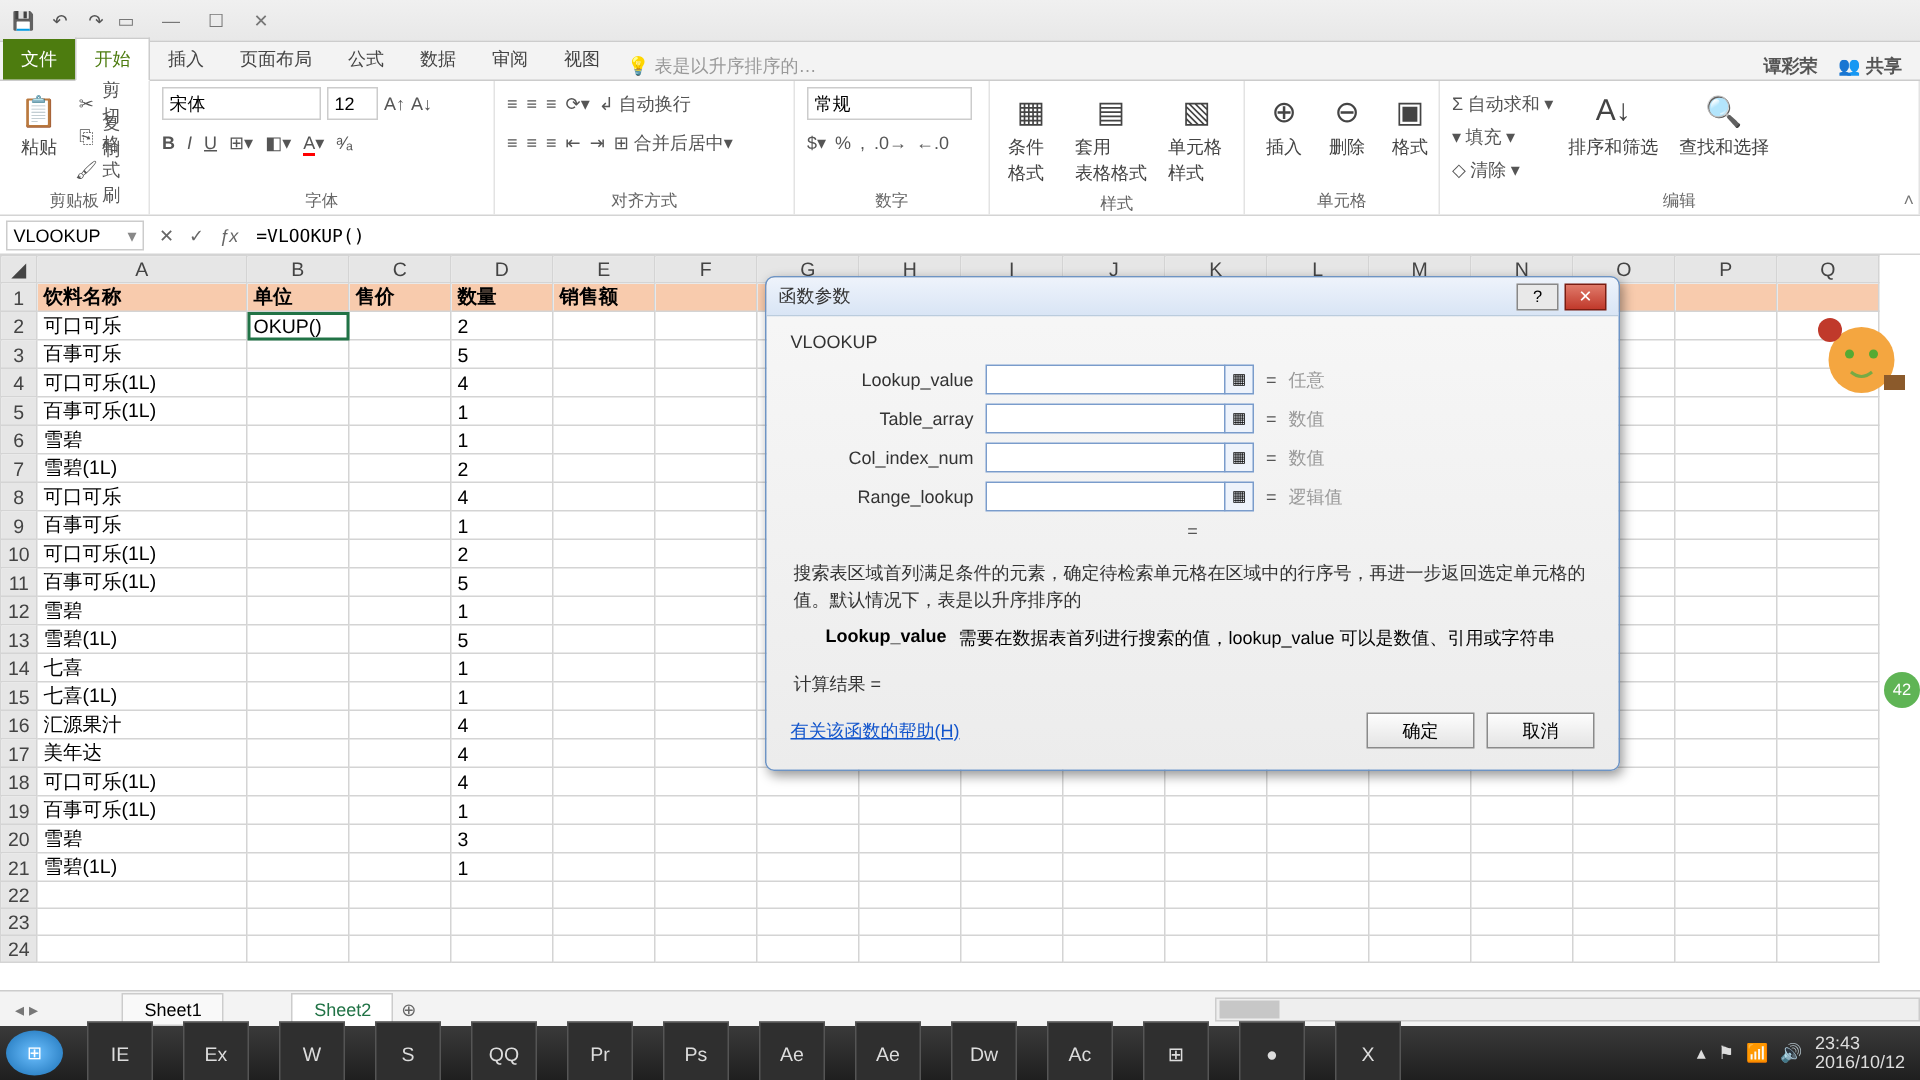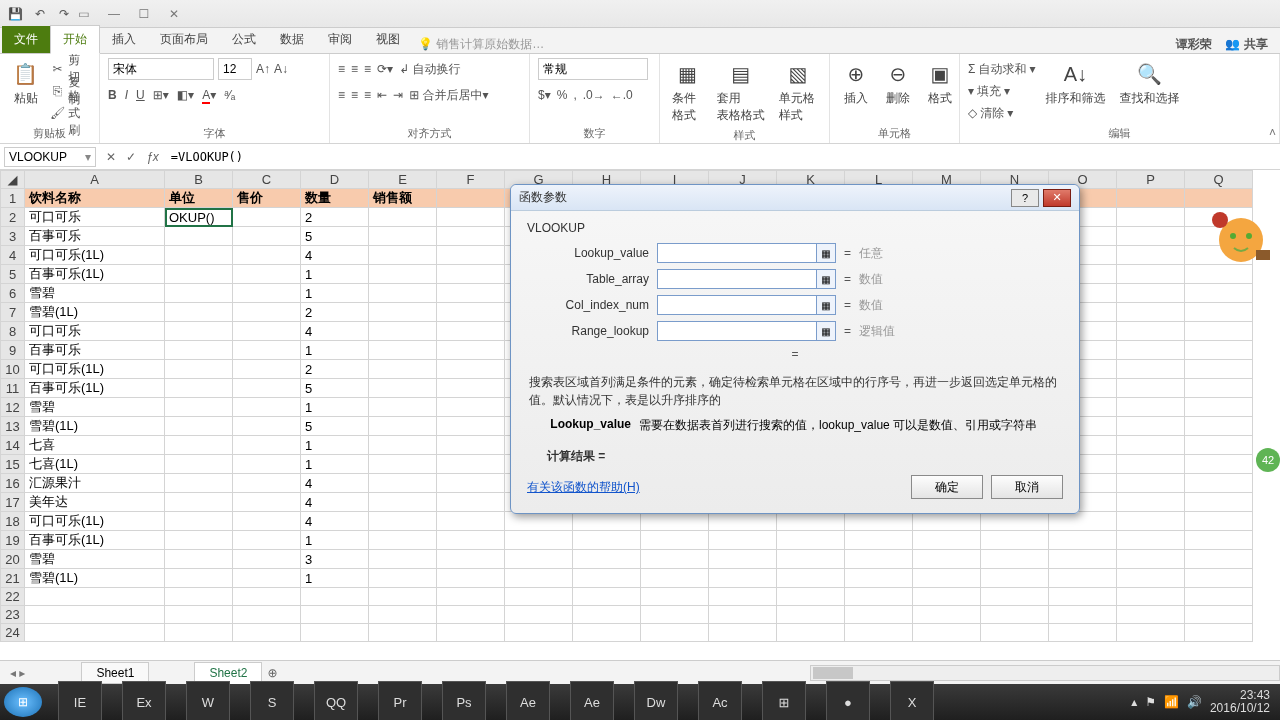--- a/index.html
+++ b/index.html
@@ -62,40 +62,40 @@
 
 
 .statusbar { position: absolute; bottom: 20px; left:0; right:0; height:16px; background: #f3f3f3; border-top:1px solid #ccc; display:flex; align-items:center; padding:0 8px; color:#555; font-size:11px; }
 .statusbar .right { margin-left:auto; display:flex; align-items:center; gap:8px; }
 
 
 .taskbar { position:absolute; bottom:0; left:0; right:0; height:36px; background: linear-gradient(#3a3a3a,#1f1f1f); display:flex; align-items:center; padding:0 4px; }
 .taskbar .start { width:38px; height:30px; border-radius:50%; background: radial-gradient(#6cc0ff,#1a6fb4); margin-right:6px; display:flex; align-items:center; justify-content:center; color:#fff; }
 .taskbar .ticon { width:44px; height:42px; margin:0 10px; background:#2f2f2f; border:1px solid #555; display:flex; align-items:center; justify-content:center; color:#ddd; font-size:13px; }
 .taskbar .tray { margin-left:auto; color:#ddd; display:flex; align-items:center; gap:8px; font-size:11px; padding-right:6px; }
-.taskbar .clock { text-align:right; line-height:1.1; }
+.taskbar .clock { text-align:left; line-height:1.1; }
 
 
 .dialog { position:absolute; left:510px; top:184px; width:570px; background: linear-gradient(#f7f7f7,#ececec); border:1px solid #6e94c4; border-radius:6px; box-shadow: 2px 3px 8px rgba(0,0,0,.4); }
 .dialog .dtitle { height:26px; background: linear-gradient(#eef3fb,#d9e5f5); border-bottom:1px solid #bcd; display:flex; align-items:center; padding:0 8px; border-radius:6px 6px 0 0;}
 .dialog .dtitle .txt { flex:1; color:#333; font-size:12px; }
 .dialog .dtitle .dbtn { width:28px; height:18px; margin-left:4px; display:flex; align-items:center; justify-content:center; border:1px solid #888; background:#e9e9e9; font-size:11px; }
 .dialog .dtitle .dbtn.close { background: linear-gradient(#e07a6a,#c0392b); color:#fff; border-color:#7a1d12;}
 .dialog .body { padding: 10px 16px 14px; }
 .dialog .funcname { font-size:12px; color:#333; margin-bottom:8px; }
 .dialog .row { display:flex; align-items:center; margin-bottom:6px; }
 .dialog .row label { width:130px; text-align:right; padding-right:8px; color:#333; }
 .dialog .row input { width:160px; height:20px; border:1px solid #7a9ccb; padding:0 4px; }
 .dialog .row .pick { width:20px; height:20px; border:1px solid #7a9ccb; margin-left:-1px; background:#eef3fb; display:flex; align-items:center; justify-content:center; font-size:10px;}
 .dialog .row .eq { margin:0 8px; color:#555; }
 .dialog .row .hint { color:#999; }
 .dialog .desc { font-size:12px; color:#333; margin:12px 2px 8px; line-height:1.5; }
 .dialog .paramdesc { display:flex; font-size:12px; margin:4px 2px 14px; }
 .dialog .paramdesc b { width:110px; text-align:right; padding-right:8px; font-weight:bold;}
-.dialog .result { font-size:12px; color:#333; margin:6px 20px;font-weight:bold; }
+.dialog .result { font-size:12px; color:#333; margin:6px 2px; }
 .dialog .footer { display:flex; align-items:center; margin-top:10px; }
 .dialog .footer a { color:#1255cc; text-decoration:underline; font-size:12px; }
 .dialog .footer .btn { margin-left:8px; width:72px; height:24px; border:1px solid #8a8a8a; background: linear-gradient(#fdfdfd,#e4e4e4); }
 .dialog .footer .spacer { flex:1; }
 
 
 .mascot { position:absolute; right:4px; top:200px; width:70px; height:70px; }
 .badge42 { position:absolute; right:0; top:448px; width:24px; height:24px; border-radius:50%; background:#5fb455; color:#fff; display:flex; align-items:center; justify-content:center; font-size:11px;}
 </style>
 </head>
@@ -117,21 +117,21 @@
 
 <div class="tabs">
   <div class="tab file">文件</div>
   <div class="tab active">开始</div>
   <div class="tab">插入</div>
   <div class="tab">页面布局</div>
   <div class="tab">公式</div>
   <div class="tab">数据</div>
   <div class="tab">审阅</div>
   <div class="tab">视图</div>
-  <span class="tellme">💡 <span>销售计算原始数据…</span></span>
+  <span class="tellme">💡 <span>表是以升序排序的…</span></span>
   <div class="right">
     <span>谭彩荣</span>
     <span>👥 <span>共享</span></span>
   </div>
 </div>
 
 <div class="ribbon">
   <div class="group" style="width:100px">
     <div class="group-body">
       <div class="big-btn">

